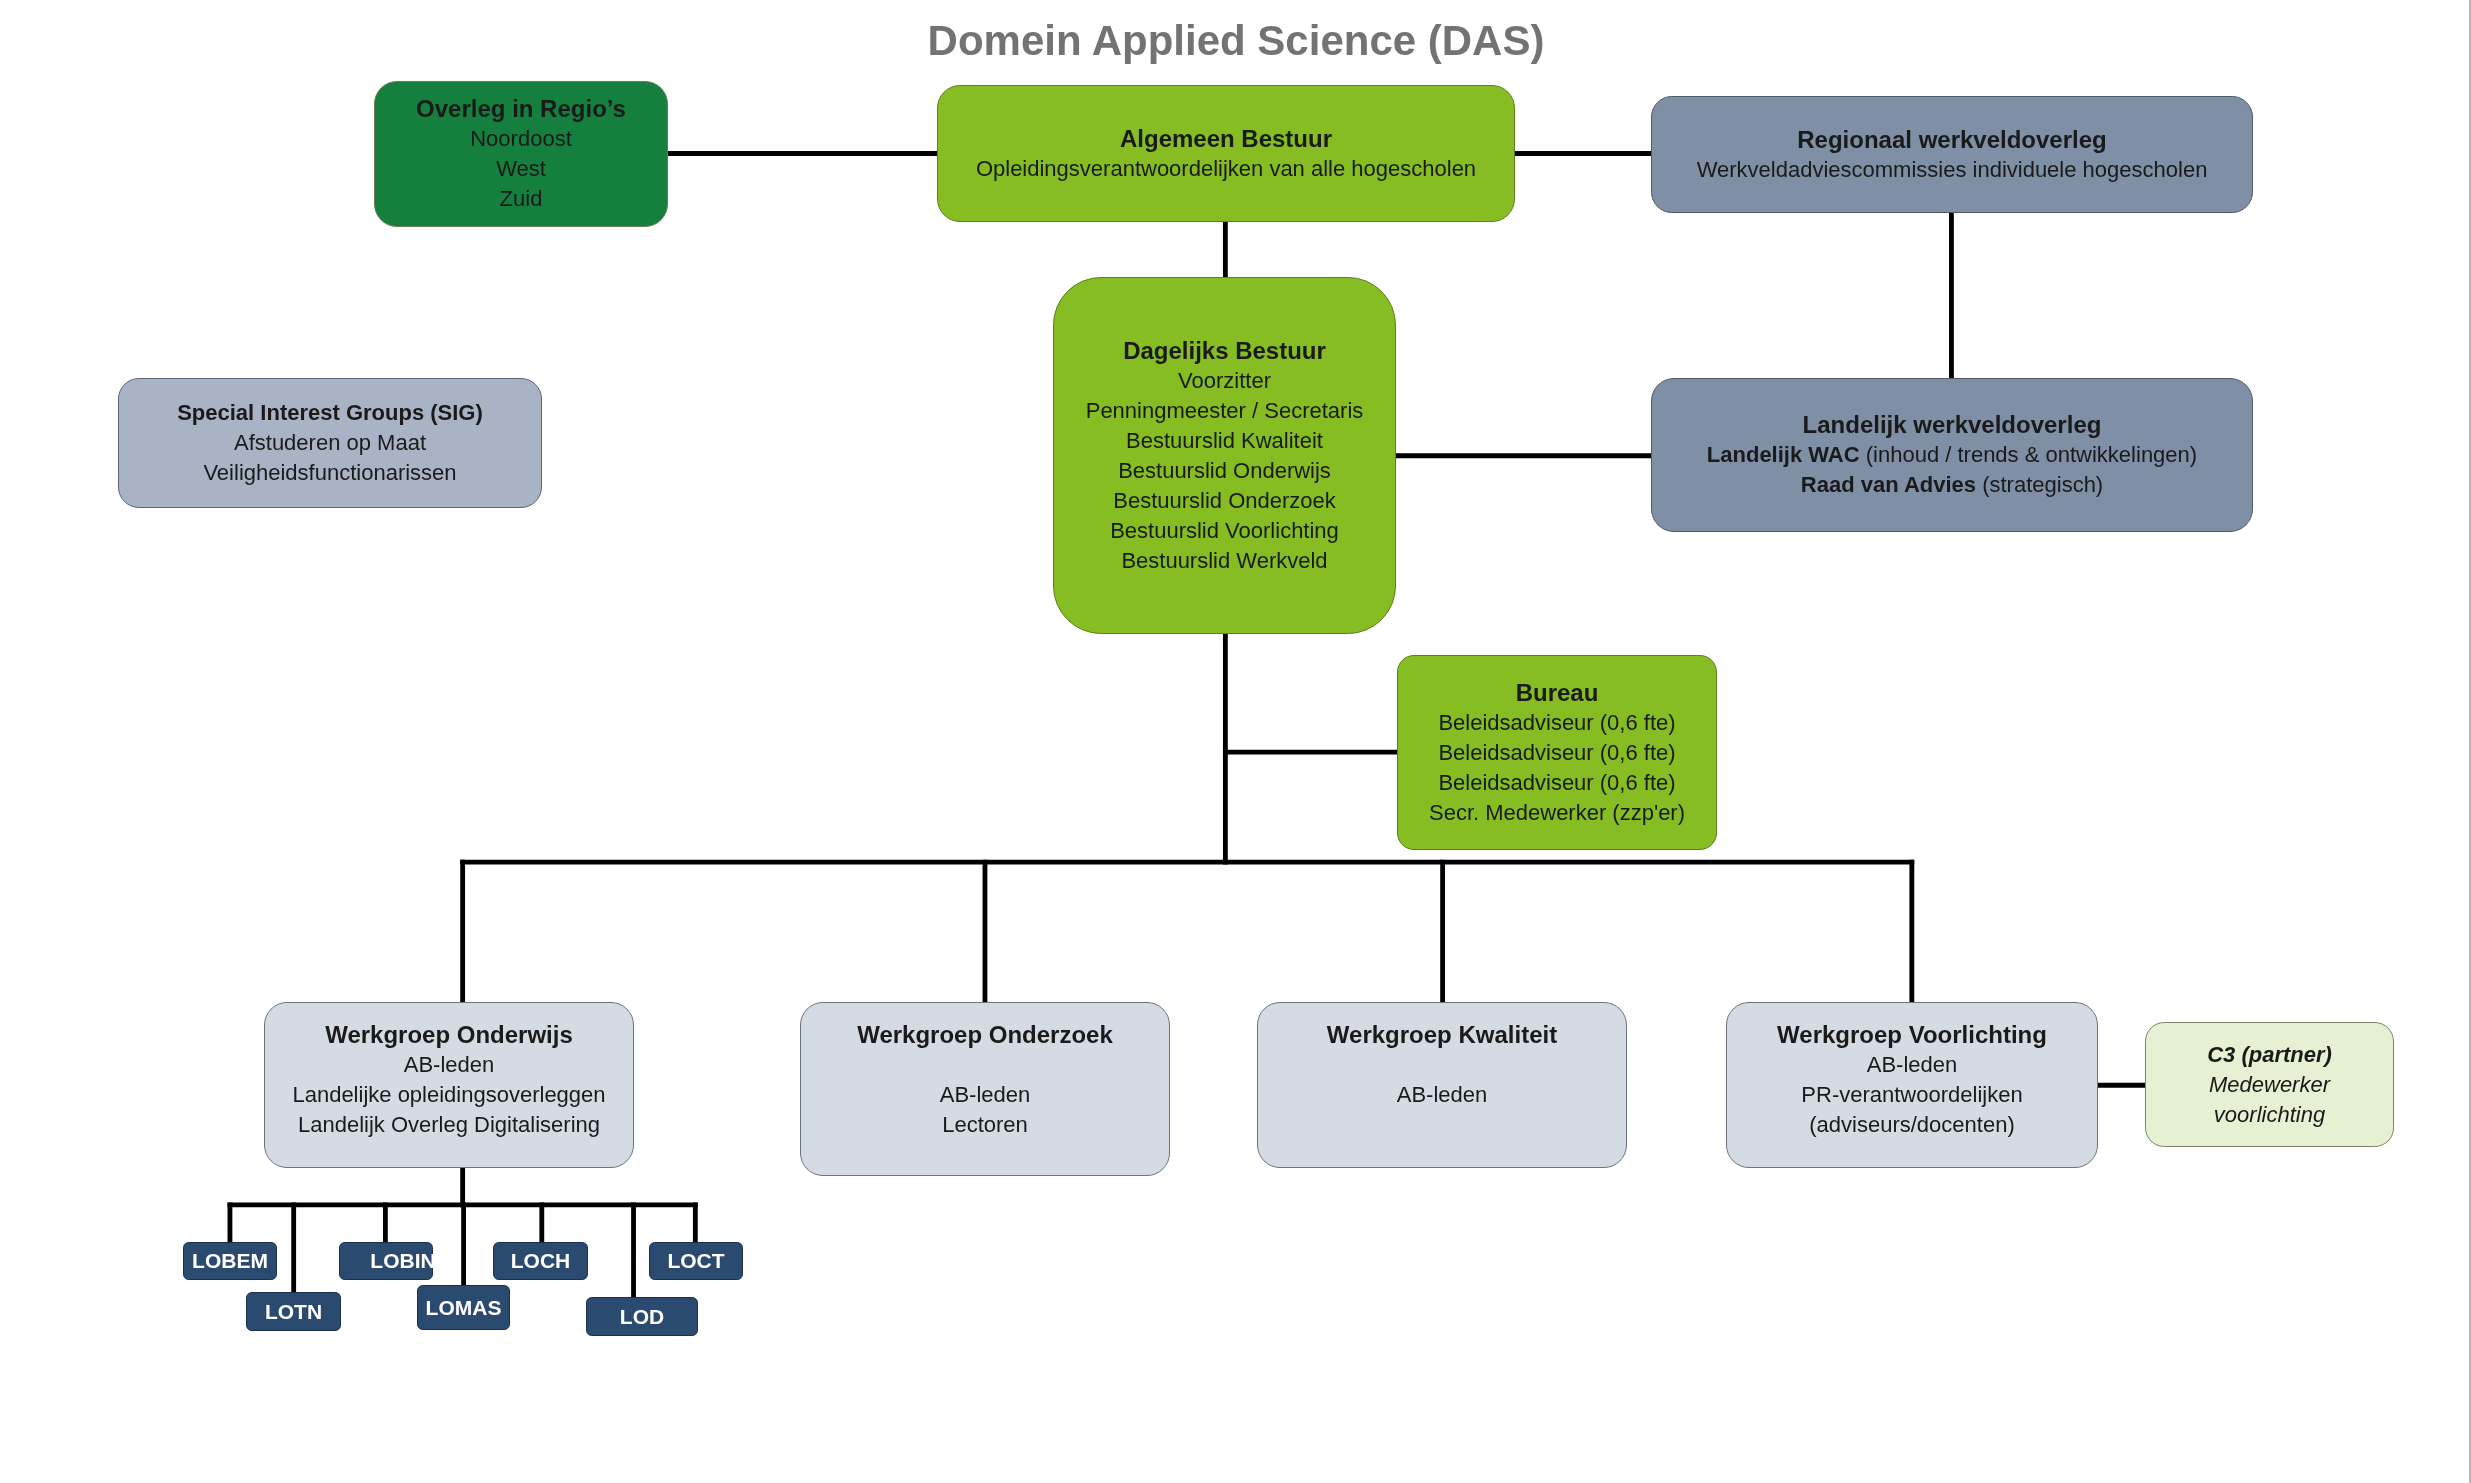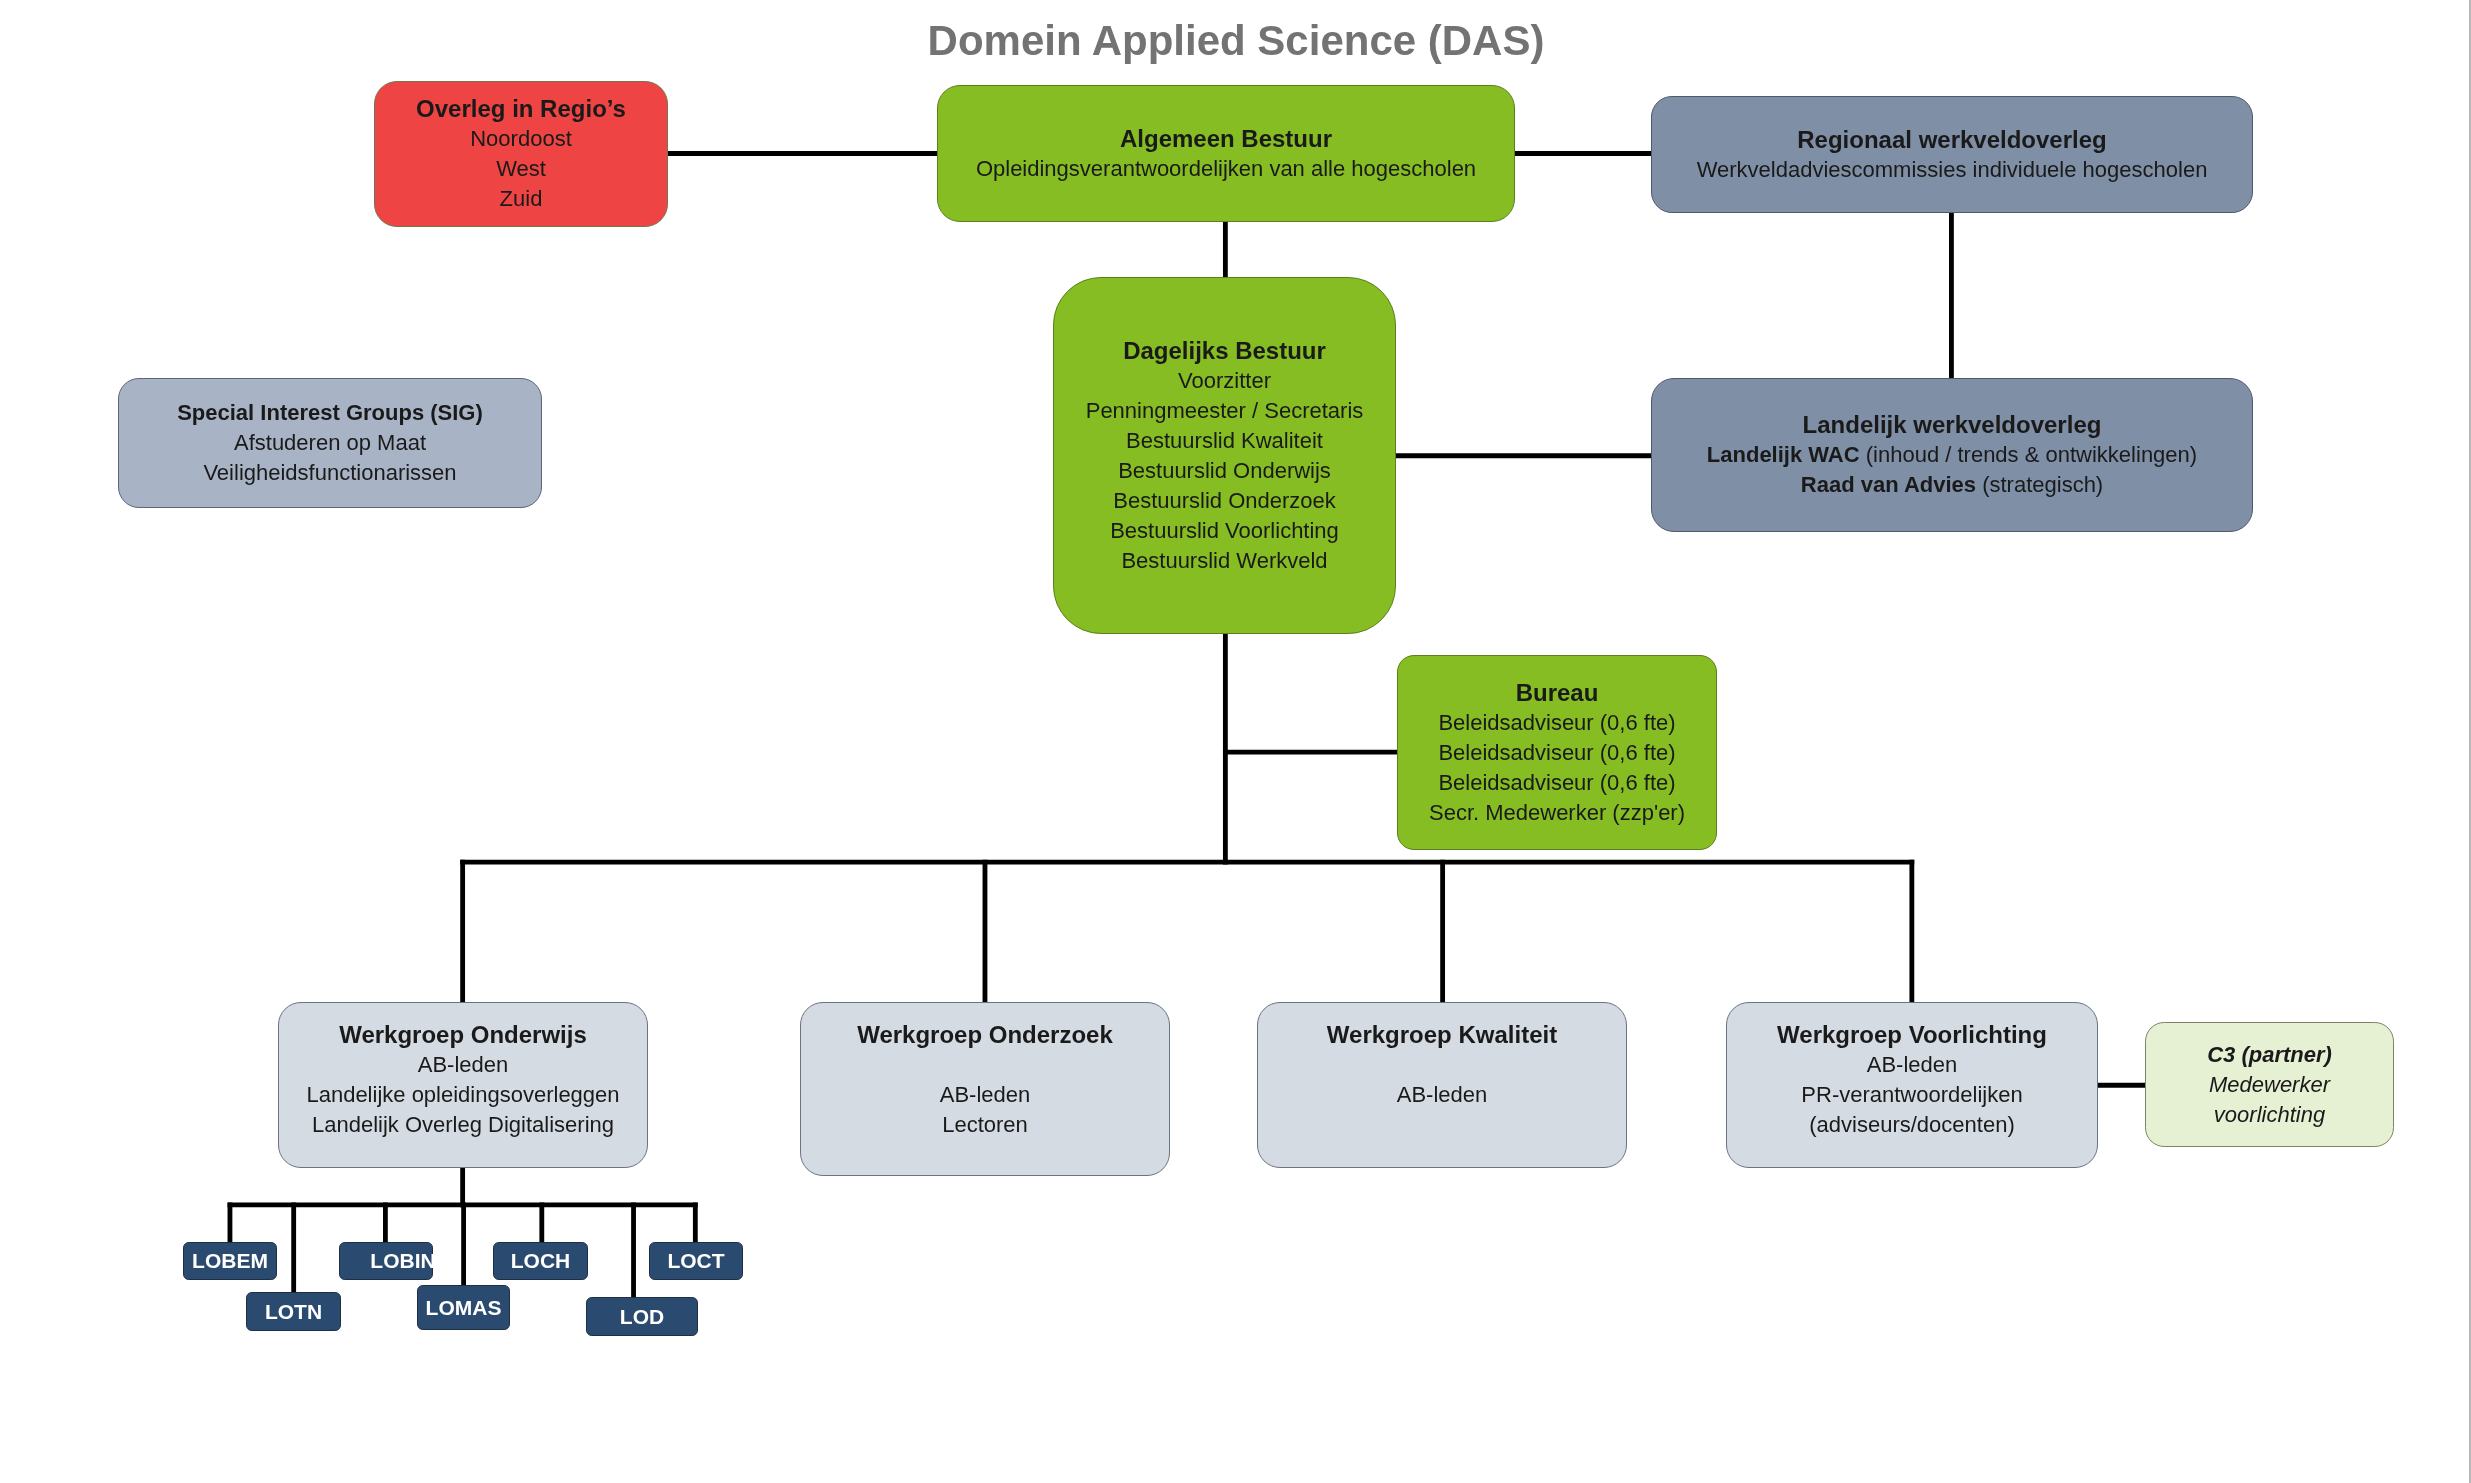--- a/index.html
+++ b/index.html
@@ -8,21 +8,21 @@
   .edge { position:absolute; top:0; right:0; width:2.9px; height:1483px; background:#b8b8b8; }
   #lines { position:absolute; left:0; top:0; width:2472px; height:1483px; pointer-events:none; }
   #lines line { stroke:#000; stroke-width:5; stroke-linecap:square; }
   .title { position:absolute; left:0; width:2472px; top:17.4px; text-align:center;
            font-size:42px; font-weight:bold; color:#737373; }
   .box { position:absolute; box-sizing:border-box; border:1.9px solid #5a5a5a;
          display:flex; flex-direction:column; align-items:center; justify-content:center;
          text-align:center; font-size:22px; line-height:30px; }
   .box .h { font-weight:bold; font-size:24px; }
   .green { background:#85bd22; border-color:#5d7f1f; }
-  .lgreen { background:#ef4444; border-color:#6b7a55; }
+  .lgreen { background:#15803d; border-color:#6b7a55; }
   .pale { background:#e6f0d2; border-color:#7a8566; }
   .slate { background:#7f8fa6; border-color:#4e5a6b; }
   .sig { background:#a8b4c5; border-color:#5d6676; }
   .wg { background:#d5dbe3; border-color:#6b7280; }
   .lo { position:absolute; box-sizing:border-box; background:#2b4a70; border:1.9px solid #1c2f47;
         color:#fff; font-weight:bold; font-size:21px; display:flex; align-items:center;
         justify-content:center; border-radius:5.8px; }
   .it { font-style:italic; }
   .b { font-weight:bold; }
   .gap { height:30px; }
@@ -108,21 +108,21 @@
 </div>
 
 <div class="box green" style="left:1397px; top:655px; width:320px; height:195px; border-radius:17px;">
   <div class="h">Bureau</div>
   <div>Beleidsadviseur (0,6 fte)</div>
   <div>Beleidsadviseur (0,6 fte)</div>
   <div>Beleidsadviseur (0,6 fte)</div>
   <div>Secr. Medewerker (zzp'er)</div>
 </div>
 
-<div class="box wg" style="left:278px; top:1002px; width:370px; height:166px; border-radius:23px; justify-content:flex-start; padding-top:17.4px;">
+<div class="box wg" style="left:264px; top:1002px; width:370px; height:166px; border-radius:23px; justify-content:flex-start; padding-top:17.4px;">
   <div class="h">Werkgroep Onderwijs</div>
   <div>AB-leden</div>
   <div>Landelijke opleidingsoverleggen</div>
   <div>Landelijk Overleg Digitalisering</div>
 </div>
 
 <div class="box wg" style="left:800px; top:1002px; width:370px; height:174px; border-radius:23px; justify-content:flex-start; padding-top:17.4px;">
   <div class="h">Werkgroep Onderzoek</div>
   <div class="gap"></div>
   <div>AB-leden</div>

